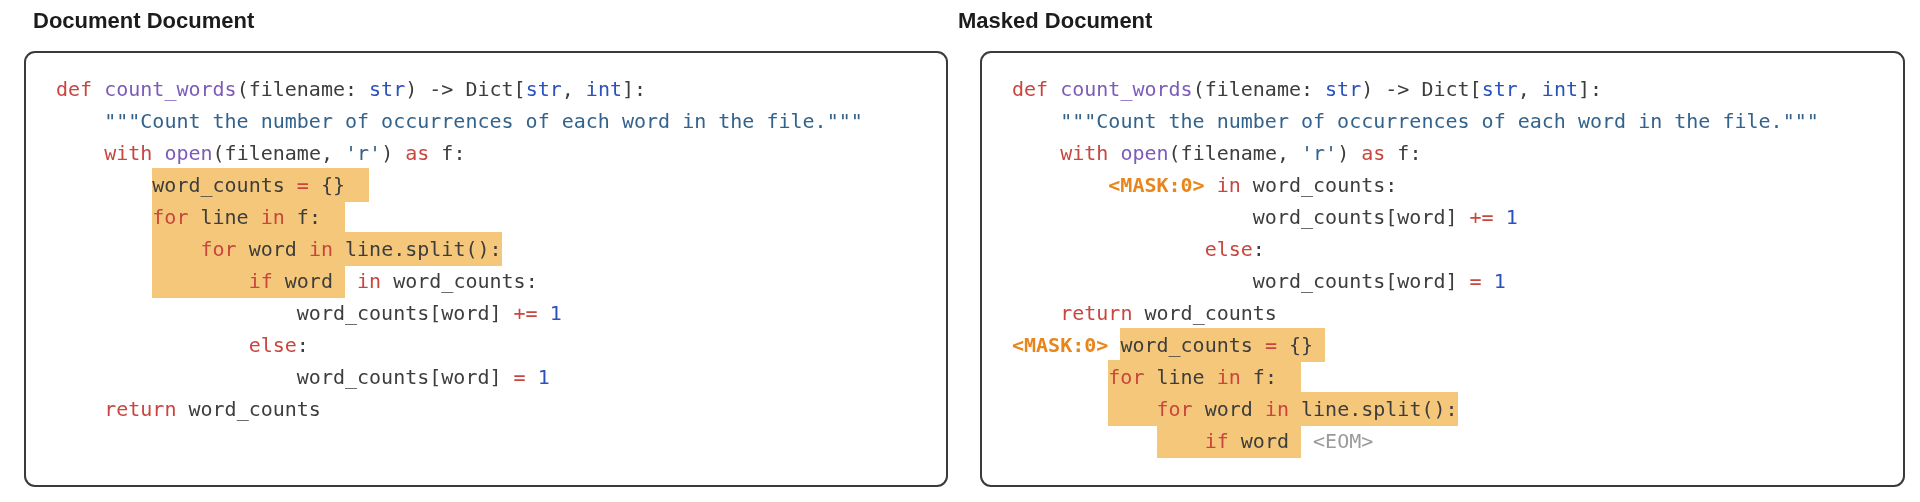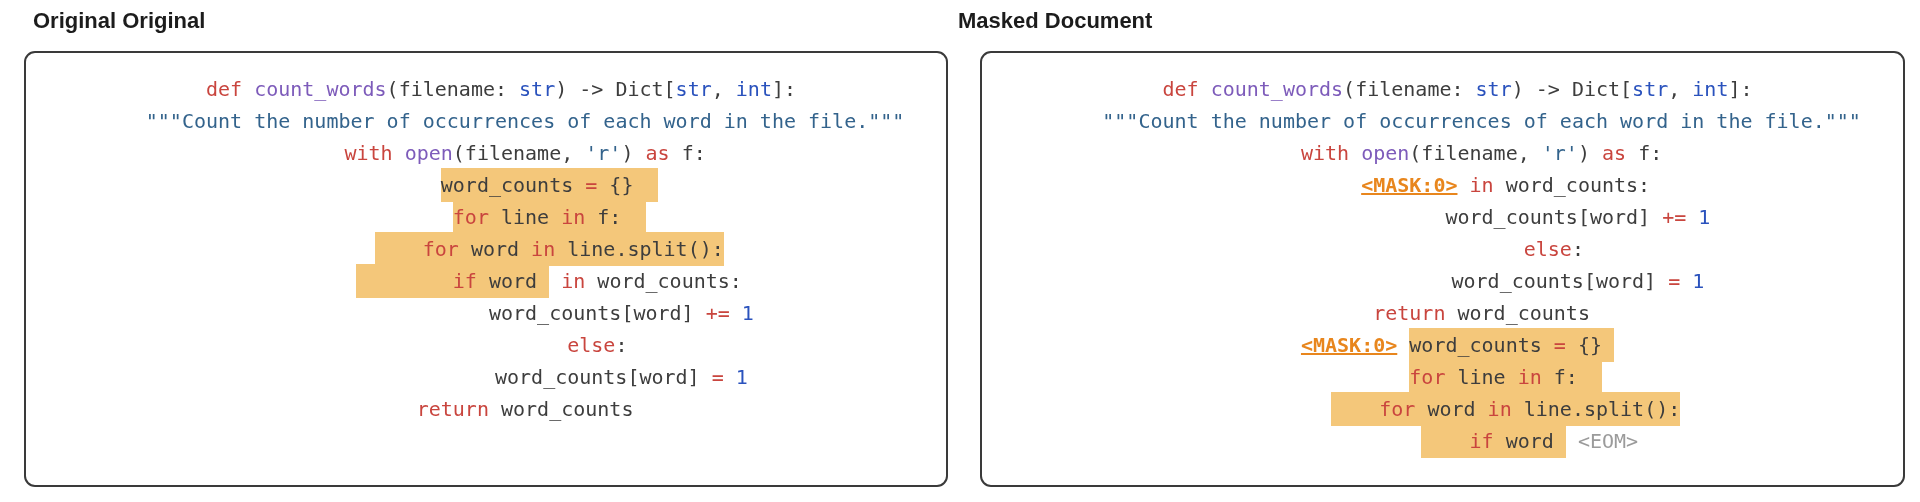--- a/index.html
+++ b/index.html
@@ -21,35 +21,35 @@
     border: 2px solid var(--c-panel_border, #3a3a3a);
     border-radius: 11px;
   }
   .panel-left  { left: 24px;  width: 924px; }
   .panel-right { left: 980px; width: 925px; }
   pre.code {
     margin: 0; padding: 20px 0 0 30px;
     font-family: "DejaVu Sans Mono", monospace;
     font-size: 20px; white-space: pre;
   }
-  .line { height: 32px; line-height: 32px; text-align: center; }
+  .line { height: 32px; line-height: 32px; }
   .tok-keyword  { color: var(--c-keyword,  #c9453e); }
   .tok-function { color: var(--c-function, #7d5bba); }
   .tok-string   { color: var(--c-string,   #33638c); }
   .tok-type     { color: var(--c-type,     #2a52bd); }
   .tok-number   { color: var(--c-number,   #2a52bd); }
   .tok-plain    { color: var(--c-plain,    #3d3d3d); }
-  .tok-mask     { color: var(--c-mask,     #e8861d); font-weight: 700; text-decoration: underline; }
+  .tok-mask     { color: var(--c-mask,     #e8861d); font-weight: 700; }
   .tok-eom      { color: var(--c-eom,      #9b9b9b); }
   .hl { background: var(--c-highlight_bg, #f4c77a); padding: 5px 0; }
 </style>
 </head>
 <body>
 
-<h2 class="panel-title t-left">Original Original</h2>
+<h2 class="panel-title t-left">Document Document</h2>
 
 <h2 class="panel-title t-right">Masked Document</h2>
 
 <div class="panel panel-left">
   <pre class="code"><div class="line"><span class="tok-keyword">def </span><span class="tok-function">count_words</span><span class="tok-plain">(filename: </span><span class="tok-type">str</span><span class="tok-plain">) -&gt; Dict[</span><span class="tok-type">str</span><span class="tok-plain">, </span><span class="tok-type">int</span><span class="tok-plain">]:</span></div><div class="line"><span class="tok-plain">    </span><span class="tok-string">"""Count the number of occurrences of each word in the file."""</span></div><div class="line"><span class="tok-plain">    </span><span class="tok-keyword">with</span><span class="tok-plain"> </span><span class="tok-function">open</span><span class="tok-plain">(filename, </span><span class="tok-string">'r'</span><span class="tok-plain">) </span><span class="tok-keyword">as</span><span class="tok-plain"> f:</span></div><div class="line"><span class="tok-plain">        </span><span class="tok-plain hl">word_counts </span><span class="tok-keyword hl">=</span><span class="tok-plain hl"> {}  </span></div><div class="line"><span class="tok-plain">        </span><span class="tok-keyword hl">for</span><span class="tok-plain hl"> line </span><span class="tok-keyword hl">in</span><span class="tok-plain hl"> f:  </span></div><div class="line"><span class="tok-plain">        </span><span class="tok-plain hl">    </span><span class="tok-keyword hl">for</span><span class="tok-plain hl"> word </span><span class="tok-keyword hl">in</span><span class="tok-plain hl"> line.split():</span></div><div class="line"><span class="tok-plain">        </span><span class="tok-plain hl">        </span><span class="tok-keyword hl">if</span><span class="tok-plain hl"> word </span><span class="tok-plain"> </span><span class="tok-keyword">in</span><span class="tok-plain"> word_counts:</span></div><div class="line"><span class="tok-plain">                    word_counts[word] </span><span class="tok-keyword">+=</span><span class="tok-plain"> </span><span class="tok-number">1</span></div><div class="line"><span class="tok-plain">                </span><span class="tok-keyword">else</span><span class="tok-plain">:</span></div><div class="line"><span class="tok-plain">                    word_counts[word] </span><span class="tok-keyword">=</span><span class="tok-plain"> </span><span class="tok-number">1</span></div><div class="line"><span class="tok-plain">    </span><span class="tok-keyword">return</span><span class="tok-plain"> word_counts</span></div></pre>
 </div>
 
 <div class="panel panel-right">
   <pre class="code"><div class="line"><span class="tok-keyword">def </span><span class="tok-function">count_words</span><span class="tok-plain">(filename: </span><span class="tok-type">str</span><span class="tok-plain">) -&gt; Dict[</span><span class="tok-type">str</span><span class="tok-plain">, </span><span class="tok-type">int</span><span class="tok-plain">]:</span></div><div class="line"><span class="tok-plain">    </span><span class="tok-string">"""Count the number of occurrences of each word in the file."""</span></div><div class="line"><span class="tok-plain">    </span><span class="tok-keyword">with</span><span class="tok-plain"> </span><span class="tok-function">open</span><span class="tok-plain">(filename, </span><span class="tok-string">'r'</span><span class="tok-plain">) </span><span class="tok-keyword">as</span><span class="tok-plain"> f:</span></div><div class="line"><span class="tok-plain">        </span><span class="tok-mask">&lt;MASK:0&gt;</span><span class="tok-plain"> </span><span class="tok-keyword">in</span><span class="tok-plain"> word_counts:</span></div><div class="line"><span class="tok-plain">                    word_counts[word] </span><span class="tok-keyword">+=</span><span class="tok-plain"> </span><span class="tok-number">1</span></div><div class="line"><span class="tok-plain">                </span><span class="tok-keyword">else</span><span class="tok-plain">:</span></div><div class="line"><span class="tok-plain">                    word_counts[word] </span><span class="tok-keyword">=</span><span class="tok-plain"> </span><span class="tok-number">1</span></div><div class="line"><span class="tok-plain">    </span><span class="tok-keyword">return</span><span class="tok-plain"> word_counts</span></div><div class="line"><span class="tok-mask">&lt;MASK:0&gt;</span><span class="tok-plain"> </span><span class="tok-plain hl">word_counts </span><span class="tok-keyword hl">=</span><span class="tok-plain hl"> {} </span></div><div class="line"><span class="tok-plain">        </span><span class="tok-keyword hl">for</span><span class="tok-plain hl"> line </span><span class="tok-keyword hl">in</span><span class="tok-plain hl"> f:  </span></div><div class="line"><span class="tok-plain">        </span><span class="tok-plain hl">    </span><span class="tok-keyword hl">for</span><span class="tok-plain hl"> word </span><span class="tok-keyword hl">in</span><span class="tok-plain hl"> line.split():</span></div><div class="line"><span class="tok-plain">            </span><span class="tok-plain hl">    </span><span class="tok-keyword hl">if</span><span class="tok-plain hl"> word </span><span class="tok-plain"> </span><span class="tok-eom">&lt;EOM&gt;</span></div></pre>
 </div>

